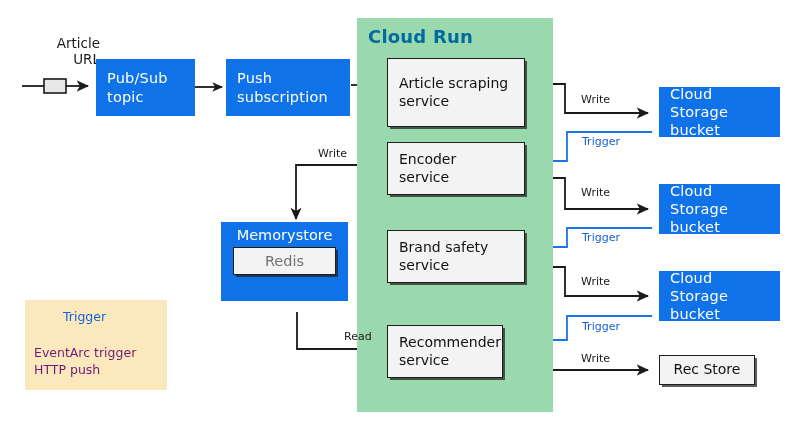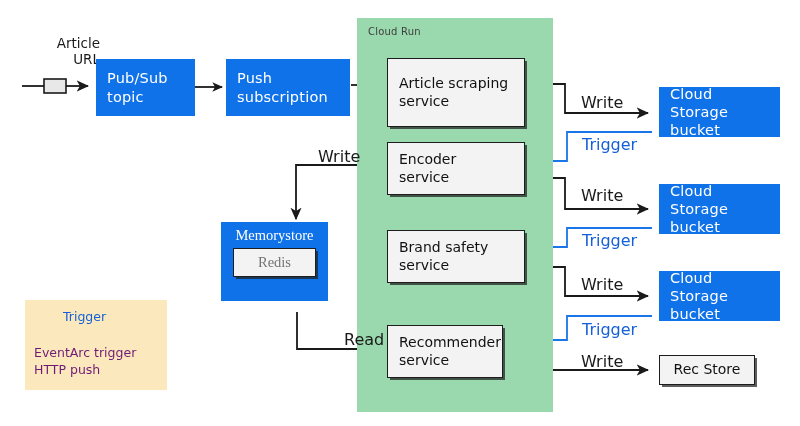--- a/index.html
+++ b/index.html
@@ -60,23 +60,24 @@
     left: 357px;
     top: 18px;
     width: 196px;
     height: 394px;
     background: #9ad8ae;
   }
   #cloudrun-label {
     position: absolute;
     left: 368px;
     top: 26px;
-    font-size: 10px;
-    color: #404040;
+    font-size: 18px;
+    color: #0369a1;
     letter-spacing: .2px;
+    font-weight: bold;
   }
   
   #legend {
     position: absolute;
     left: 25px;
     top: 300px;
     width: 142px;
     height: 90px;
     background: #fbe9bd;
   }
@@ -92,21 +93,21 @@
     left: 9px;
     top: 45px;
     font-size: 12.5px;
     color: #701a75;
     line-height: 1.35;
     white-space: pre-line;
   }
   
   .edge-label {
     position: absolute;
-    font-size: 16px;
+    font-size: 11px;
     color: #1a1a1a;
     white-space: nowrap;
     text-align: right;
   }
   .edge-label.trigger {
     color: #1560d8;
   }
   .stack-label {
     position: absolute;
     font-size: 13.5px;
@@ -187,22 +188,22 @@
 
   <div class="node svc-box" style="left: 387px; top: 142px; width: 138px; height: 53px; white-space: pre-line;">Encoder
 service</div>
 
   <div class="node svc-box" style="left: 387px; top: 230px; width: 138px; height: 53px; white-space: pre-line;">Brand safety
 service</div>
 
   <div class="node svc-box" style="left: 387px; top: 325px; width: 116px; height: 53px; white-space: pre-line;">Recommender
 service</div>
 
-  <div class="node" style="left:221px; top:222px; width:107px; height:79px; background:#1072e8;
-              justify-content:flex-start; padding-top:5px;font-family:Liberation Serif, serif;">
+  <div class="node" style="left:221px; top:222px; width:127px; height:79px; background:#1072e8;
+              justify-content:flex-start; padding-top:5px;">
     <div style="color:#fff; font-size:14.5px; text-align:center; margin-bottom:4px;">Memorystore</div>
     <div style="margin:0 12px; background:#f3f3f3; color:#737373; text-align:center;
                 font-size:14.5px; padding:5px 0; border:1.6px solid #1d1d1d;
                 box-shadow:2.5px 2.5px 0 -0.5px rgba(30,30,30,.72);">Redis</div>
   </div>
 
   <div class="node gcp-box" style="left: 659px; top: 87px; width: 121px; height: 48px; white-space: pre-line;">Cloud Storage
 bucket</div>
 
   <div class="node gcp-box" style="left: 659px; top: 184px; width: 121px; height: 48px; white-space: pre-line;">Cloud Storage

